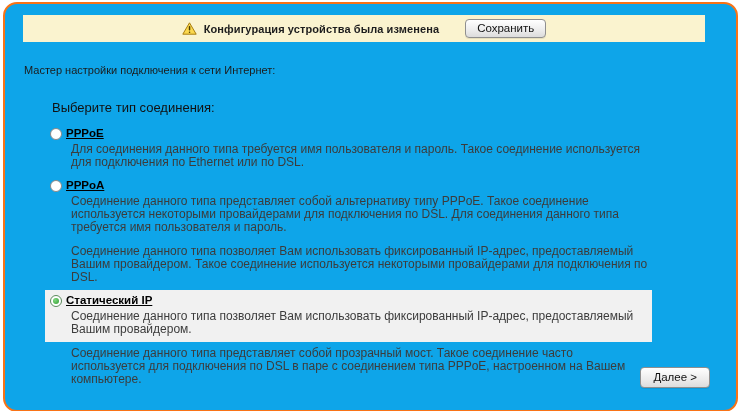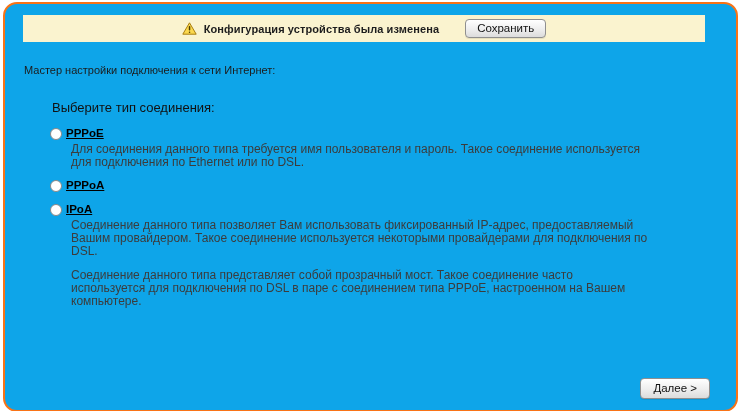--- a/index.html
+++ b/index.html
@@ -113,21 +113,21 @@
     margin: 2px 0 0 21px;
     font-size: 12px;
     line-height: 13px;
     color: #3c3c3c;
     max-width: 578px;
   }
   
   .next-btn {
     position: absolute;
     right: 26px;
-    bottom: 11px;
+    bottom: 22px;
     padding: 3px 12px 4px 12px;
     font-size: 11.5px;
   }
 </style>
 </head>
 <body>
 
 <div class="canvas">
   <div class="window">
 
@@ -155,30 +155,34 @@
           <span class="option-label">PPPoE</span>
         </div>
         <div class="option-desc">Для соединения данного типа требуется имя пользователя и пароль. Такое соединение используется для подключения по Ethernet или по DSL.</div>
       </div>
 
       <div class="option">
         <div class="option-head">
           <span class="radio"></span>
           <span class="option-label">PPPoA</span>
         </div>
+        <div class="option-desc">Соединение данного типа представляет собой альтернативу типу PPPoE. Такое соединение используется некоторыми провайдерами для подключения по DSL. Для соединения данного типа требуется имя пользователя и пароль.</div>
       </div>
 
       <div class="option">
-        <div class="option-head">
-          <span class="radio"></span>
-          <span class="option-label">IPoA</span>
-        </div>
         <div class="option-desc">Соединение данного типа позволяет Вам использовать фиксированный IP-адрес, предоставляемый Вашим провайдером. Такое соединение используется некоторыми провайдерами для подключения по DSL.</div>
       </div>
 
+      <div class="option selected">
+        <div class="option-head">
+          <span class="radio"></span>
+          <span class="option-label">Статический IP</span>
+        </div>
+        <div class="option-desc">Соединение данного типа позволяет Вам использовать фиксированный IP-адрес, предоставляемый Вашим провайдером.</div>
+      </div>
 
 
       <div class="option">
         <div class="option-desc">Соединение данного типа представляет собой прозрачный мост. Такое соединение часто используется для подключения по DSL в паре с соединением типа PPPoE, настроенном на Вашем компьютере.</div>
       </div>
 
     </div>
 
     <button class="btn next-btn">Далее &gt;</button>
 

